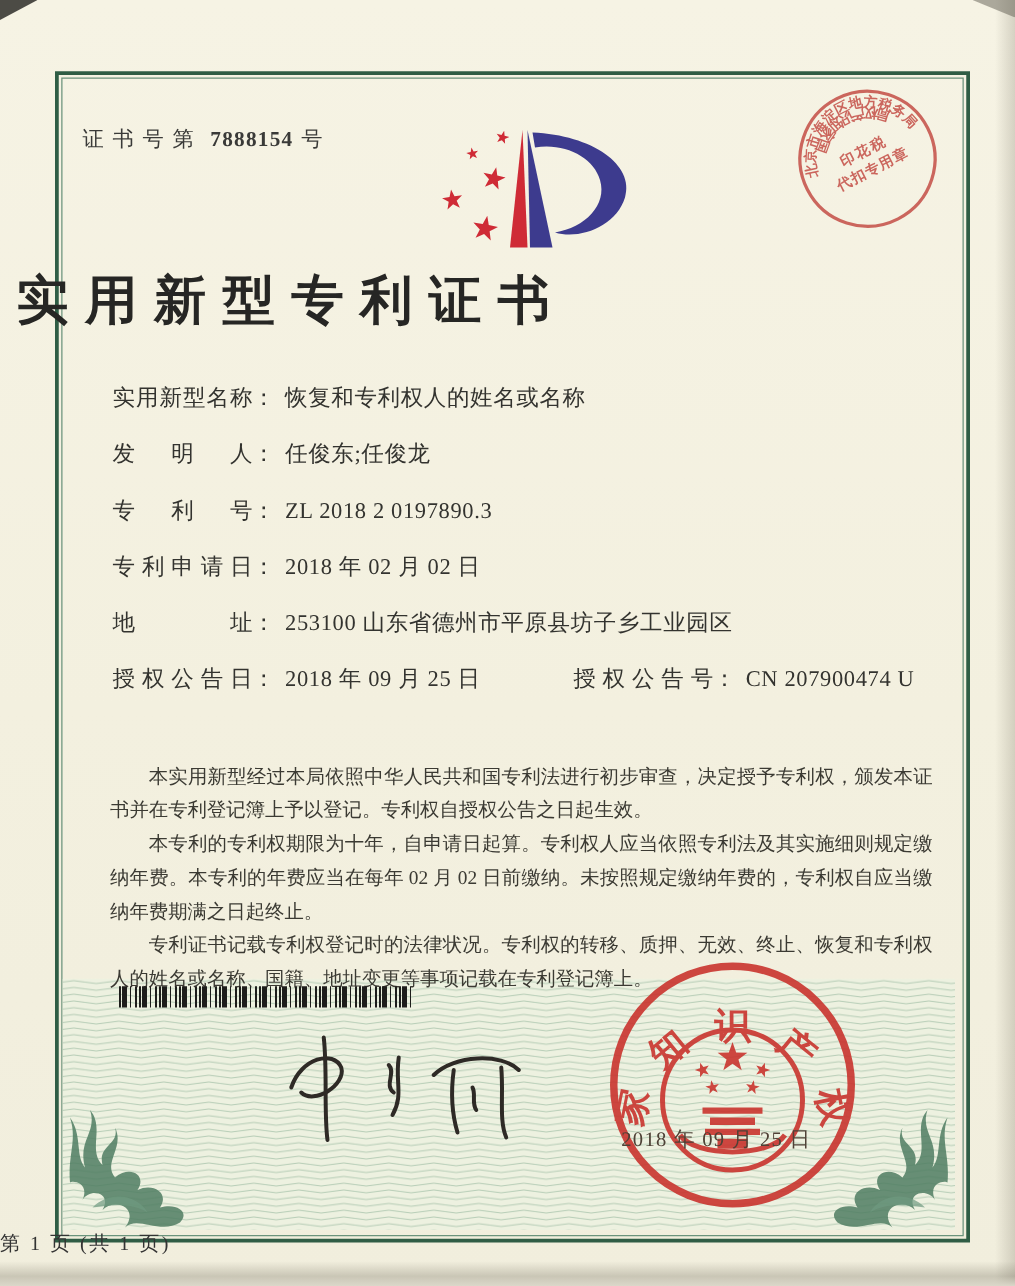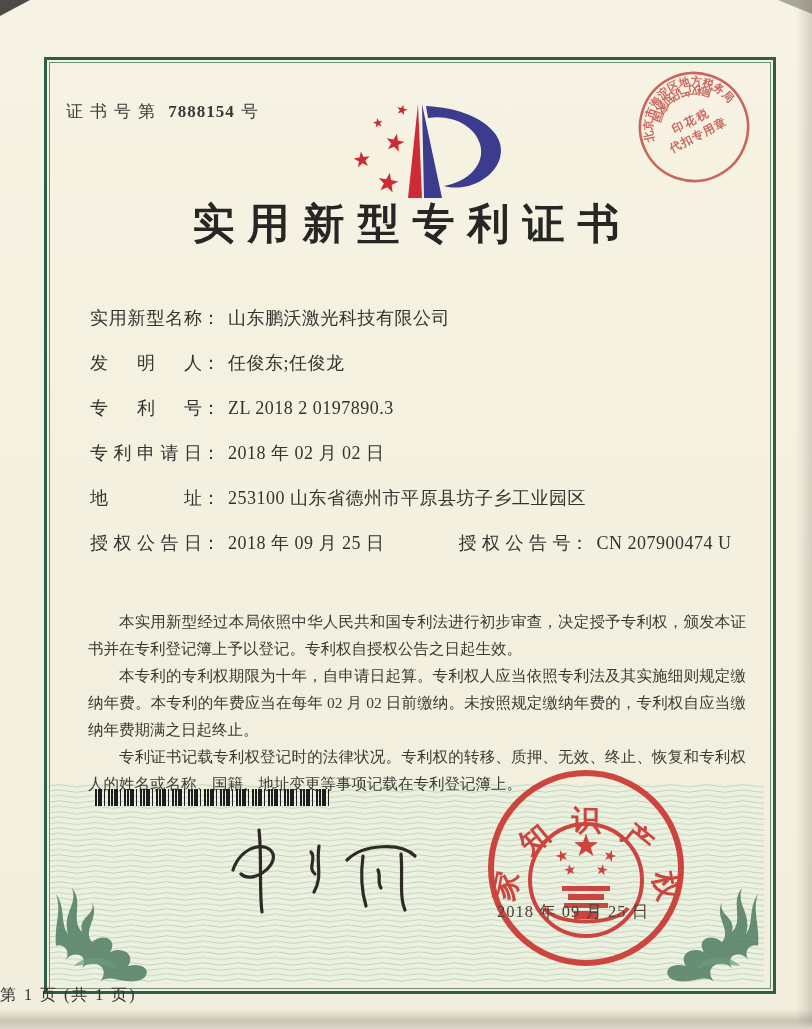--- a/index.html
+++ b/index.html
@@ -19,21 +19,21 @@
   .frame{position:absolute;left:44px;top:57px;width:726px;height:931px;
          border:3px solid #2f5d45;}
   .frame-inner{position:absolute;inset:2px;border:1px solid #6b937c;}
   
   .certno{position:absolute;left:66px;top:100px;font-size:17px;color:#3a3a38;}
   .certno .sp{letter-spacing:7px;text-align:center;}
   .certno .num{letter-spacing:1px;margin:0 2px;font-weight:bold;}
   
   .logo{position:absolute;left:296px;top:98px;width:230px;height:108px;}
   
-  .title{position:absolute;left:0;right:0;top:196px;text-align:center;
+  .title{position:absolute;left:0;right:0;top:212px;text-align:left;
          font-size:42px;font-weight:bold;letter-spacing:13px;color:#262624;text-indent:13px;}
   
   .fields{position:absolute;left:90px;top:306px;width:660px;font-size:18px;color:#33332f;}
   .frow{height:22px;margin-bottom:23px;white-space:nowrap;}
   .flabel{display:inline-block;width:112px;text-align:justify;text-align-last:justify;vertical-align:top;}
   .fval{margin-left:8px;letter-spacing:.5px;}
   .frow.double{display:flex;}
   .fgroup.right{margin-left:74px;}
   
   .paras{position:absolute;left:88px;top:608px;width:658px;}
@@ -124,21 +124,21 @@
     <polygon points="122,6 112,100 126,100" fill="#cf2b36"></polygon>
     <polygon points="126,6 128,100 146,100" fill="#3d3b8e"></polygon>
     <path d="M130,8 C178,10 212,34 204,60 C197,83 168,94 148,88
              C172,84 190,66 184,46 C179,28 156,16 132,20 Z" fill="#3d3b8e"></path>
   </svg>
 
   <div class="title">实用新型专利证书</div>
 
   <div class="fields">
     <div class="frow">
-      <span class="flabel">实用新型名称</span><span>：</span><span class="fval">山东鹏沃激光科技有限公司</span>
+      <span class="flabel">实用新型名称</span><span>：</span><span class="fval">恢复和专利权人的姓名或名称</span>
     </div>
     <div class="frow">
       <span class="flabel">发明人</span><span>：</span><span class="fval">任俊东;任俊龙</span>
     </div>
     <div class="frow">
       <span class="flabel">专利号</span><span>：</span><span class="fval">ZL 2018 2 0197890.3</span>
     </div>
     <div class="frow">
       <span class="flabel">专利申请日</span><span>：</span><span class="fval">2018 年 02 月 02 日</span>
     </div>

